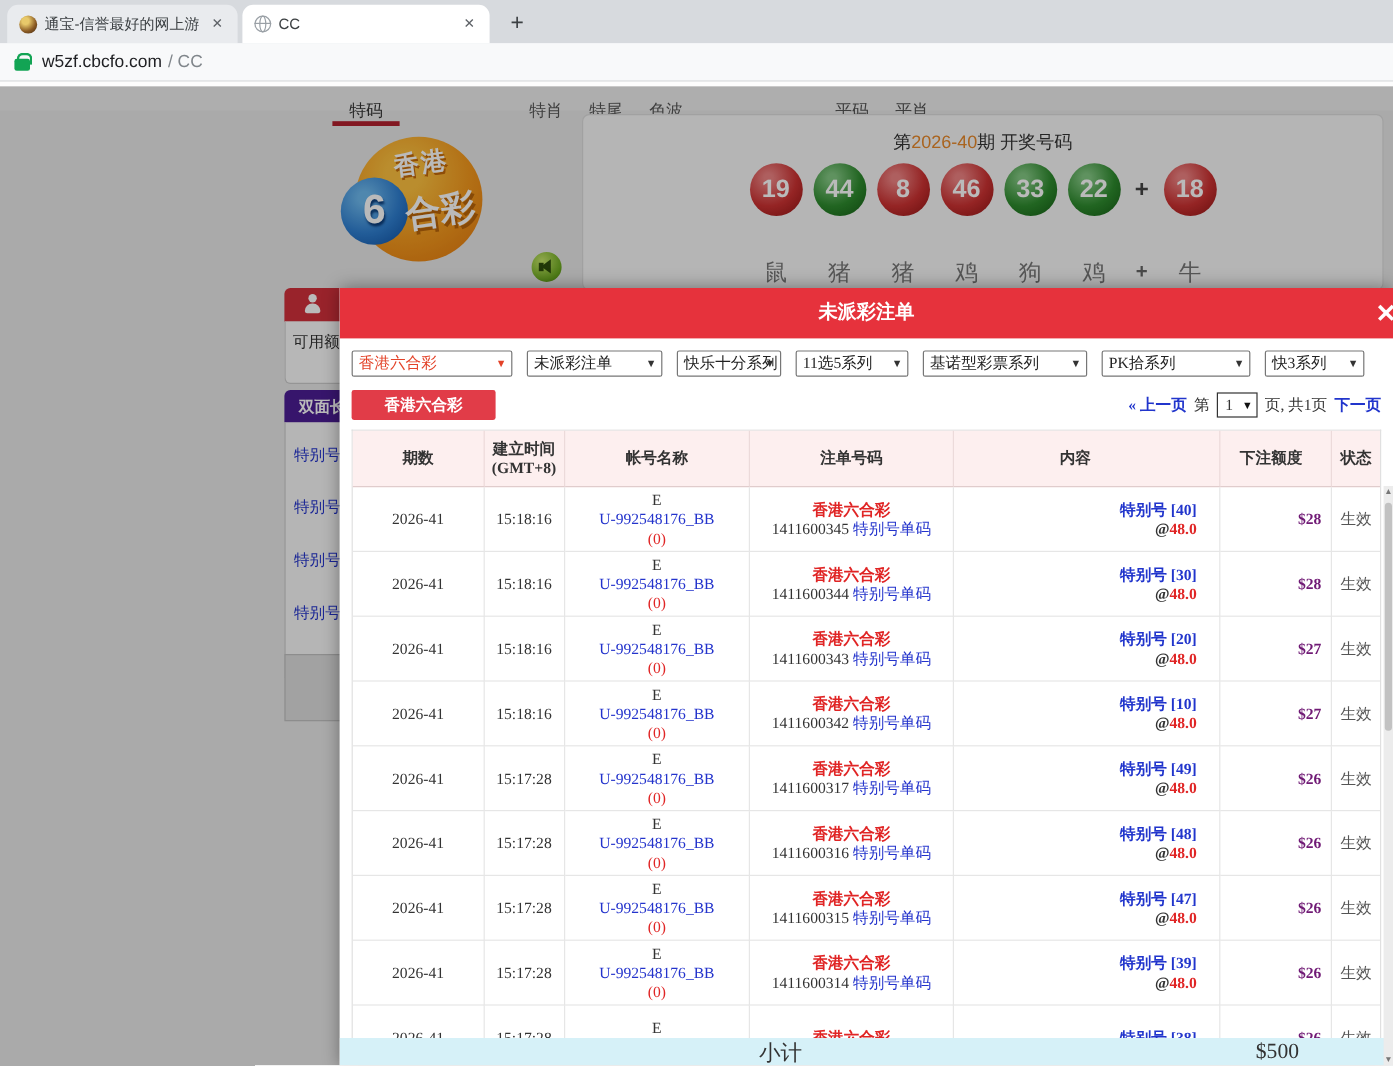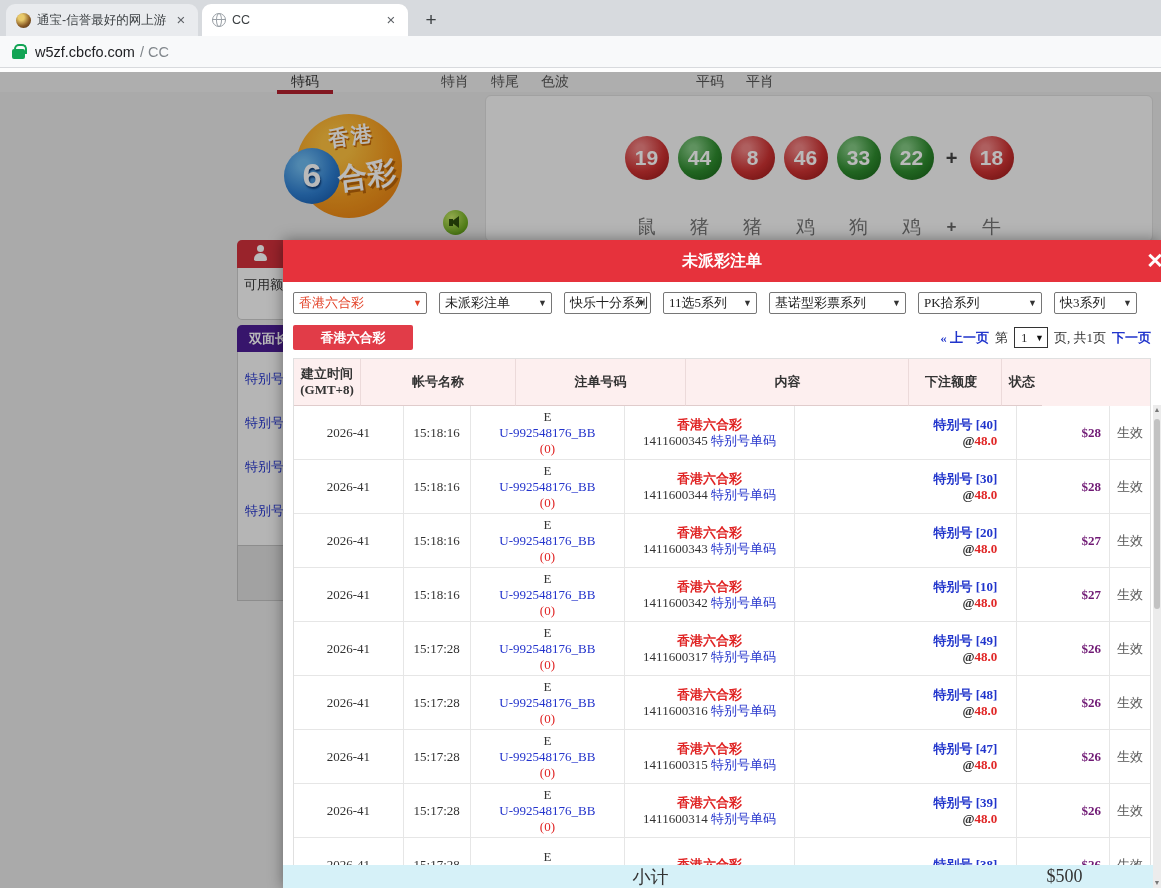--- a/index.html
+++ b/index.html
@@ -24,21 +24,21 @@
   .lock { position:relative; width:13px; height:10px; background:#12a454; border-radius:2px; margin:4px 10px 0 0; }
   .lock:before { content:""; position:absolute; left:2px; top:-5px; width:9px; height:8px; border:2px solid #12a454; border-bottom:none; border-radius:5px 5px 0 0; }
   .url-host { font-size:14.5px; color:#202124; }
   .url-rest { font-size:14.5px; color:#80868b; margin-left:5px; }
 
   
   #page { position:absolute; left:0; top:68px; width:1161px; height:820px; background:#e9e9e9; overflow:hidden; }
   .white-strip { position:absolute; left:0; top:0; width:100%; height:4px; background:#fdfdfd; }
 
   .top-nav { position:absolute; left:0; top:4px; width:100%; height:20px; background:#efefef; }
-  .nav-item { position:absolute; top:1px; font-size:14px; color:#555; }
+  .nav-item { position:absolute; top:12px; font-size:14px; color:#555; }
   .nav-item.active { color:#333; }
   .nav-item.active .nav-underline { display:block; }
   .nav-underline { display:none; position:absolute; left:-14px; right:-14px; top:17px; height:4px; background:#b2202e; }
 
   
   .logo-wrap { position:absolute; left:288px; top:44px; width:180px; height:130px; }
   .logo-circle { position:absolute; left:8px; top:2px; width:106px; height:104px; border-radius:50%; background:radial-gradient(circle at 38% 30%, #ffc23f 15%, #f59a1e 55%, #e2760c); }
   .logo-hk { position:absolute; left:40px; top:10px; font-size:21px; font-weight:bold; color:#fff; transform:rotate(-8deg); text-shadow:1px 2px 0 #c56a0a; letter-spacing:2px; }
   .logo-ball6 { position:absolute; left:-4px; top:36px; width:56px; height:56px; border-radius:50%; background:radial-gradient(circle at 35% 30%, #6db9ef 10%, #2f7fd1 55%, #0d4ea0); color:#fff; font-size:34px; font-weight:bold; text-align:center; line-height:54px; text-shadow:1px 2px 2px #0a3b79; }
   .logo-hc { position:absolute; left:50px; top:44px; font-size:29px; font-weight:bold; color:#fff; transform:rotate(-8deg); text-shadow:2px 3px 0 #b9650a; }
@@ -162,20 +162,23 @@
     <div class="logo-wrap">
       <div class="logo-circle"></div>
       <div class="logo-hk">香港</div>
       <div class="logo-ball6">6</div>
       <div class="logo-hc">合彩</div>
       <div class="logo-caption">香港六合彩</div>
     </div>
     <div class="speaker"></div>
 
     <div class="draw-box">
+      <div class="draw-title">
+        <span>第</span><span class="draw-issue">2026-40</span><span>期 开奖号码</span>
+      </div>
       <div class="balls-row">
         <span class="plus-sign">+</span>
         <div class="ball red special">18</div>
       <div class="ball red">19</div>
           <div class="ball green">44</div>
           <div class="ball red">8</div>
           <div class="ball red">46</div>
           <div class="ball green">33</div>
           <div class="ball green">22</div>
         </div>
@@ -228,20 +231,21 @@
           <div class="pager">
             <span class="pg-link">« 上一页</span>
             <span>第</span>
             <span class="pg-select"><span>1</span><span class="arrow">▼</span></span>
             <span>页, 共1页</span>
             <span class="pg-link">下一页</span>
           </div>
         </div>
         <div class="btable">
           <div class="trow thead">
+              <div class="tcell c0">期数</div>
               <div class="tcell c1">建立时间
 (GMT+8)</div>
               <div class="tcell c2">帐号名称</div>
               <div class="tcell c3">注单号码</div>
               <div class="tcell c4">内容</div>
               <div class="tcell c5">下注额度</div>
               <div class="tcell c6">状态</div>
             </div>
           <div class="tbody">
               <div class="trow brow">

